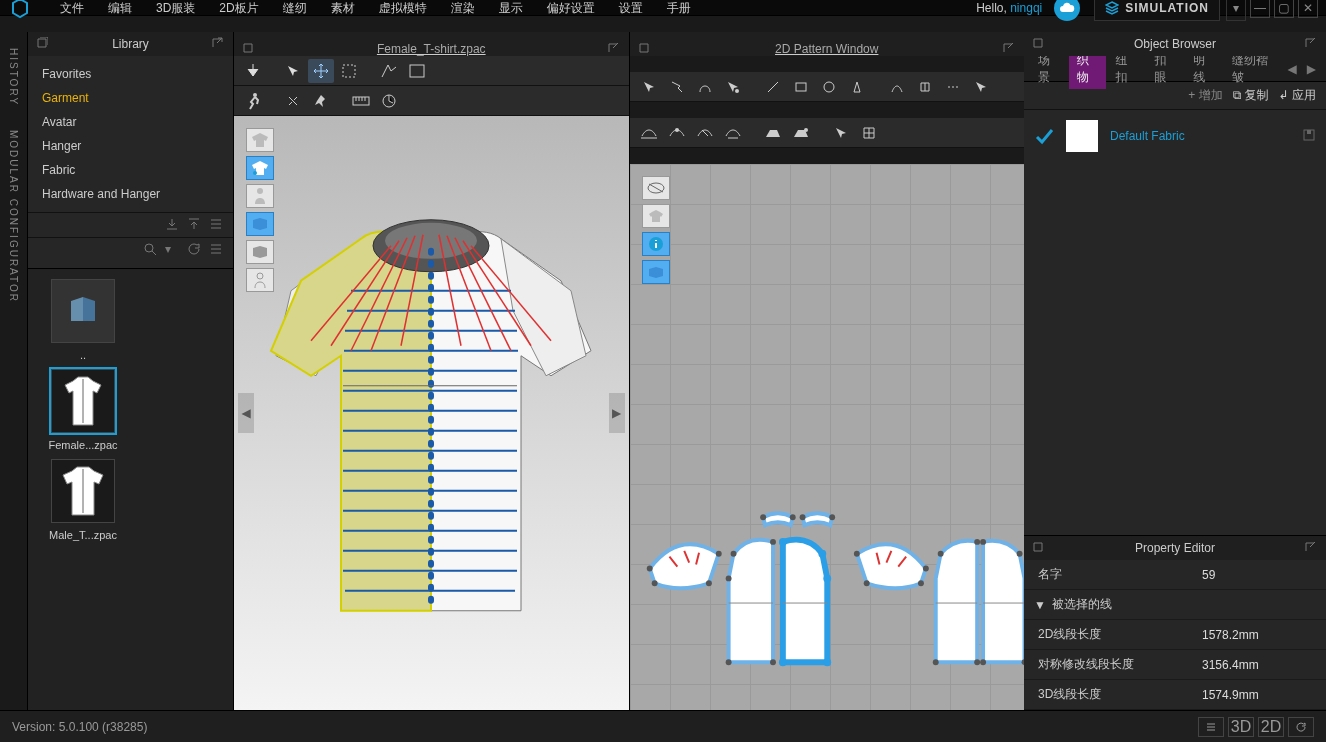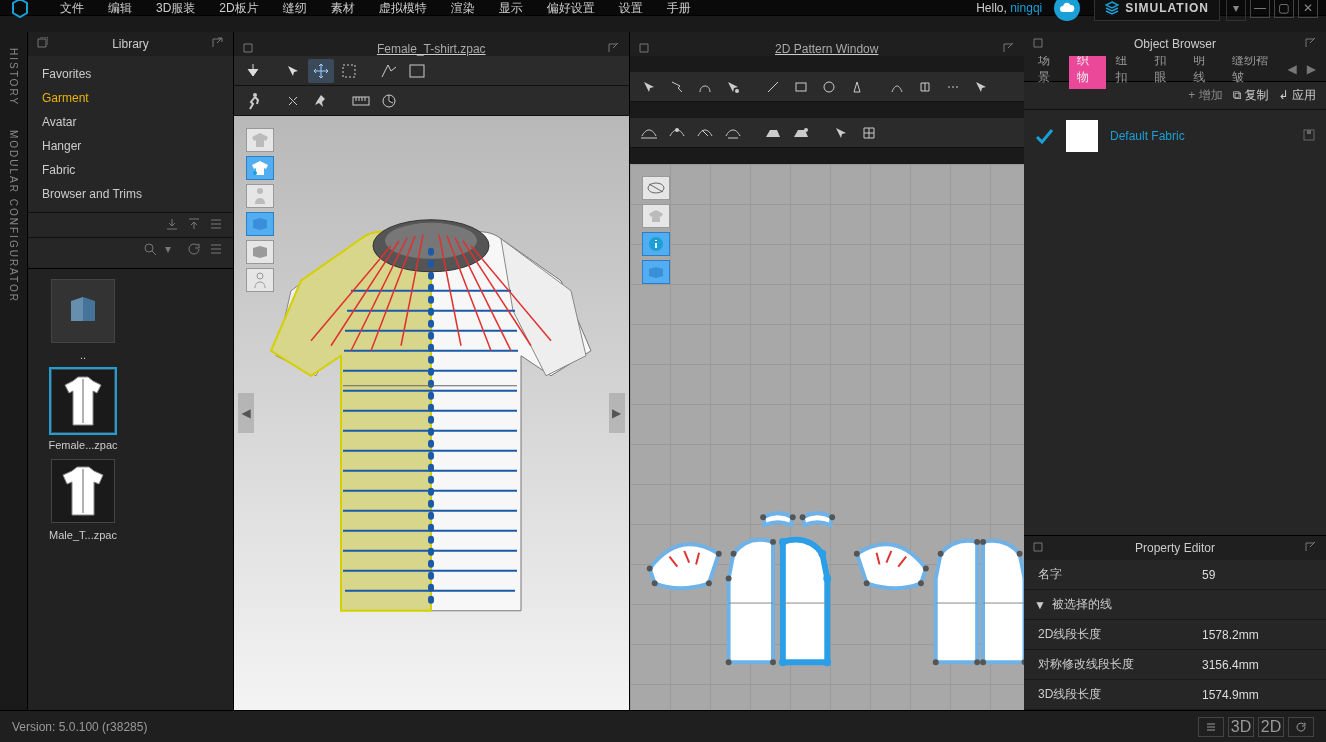--- a/index.html
+++ b/index.html
@@ -59,21 +59,21 @@
 .sidebtns{position:absolute; left:12px; top:12px; display:flex; flex-direction:column; gap:4px;}
 .sidebtns .sb{width:28px;height:24px;background:#e6e6e6;border:1px solid #999;display:flex;align-items:center;justify-content:center;}
 .sidebtns .sb.active{background:#52aef0;border-color:#2b7fc2;}
 .navarrow{position:absolute;top:50%;width:16px;height:40px;background:rgba(0,0,0,.15);color:#555;display:flex;align-items:center;justify-content:center;transform:translateY(-50%);}
 .navarrow.l{left:4px;} .navarrow.r{right:4px;}
 
 
 .rightcol{position:absolute; right:0; top:32px; width:302px; bottom:32px; background:#262626; display:flex; flex-direction:column;}
 .tabsrow{height:26px;background:#1f1f1f;display:flex;align-items:center;padding:0 6px;gap:2px;border-bottom:1px solid #000;}
 .tabsrow .tab{padding:3px 8px;color:#999;cursor:pointer;}
-.tabsrow .tab.active{background:#ec4899;color:#eee;}
+.tabsrow .tab.active{background:#701a75;color:#eee;}
 .tabsrow .arr{color:#777;padding:0 4px;cursor:pointer;}
 .objtools{height:28px;display:flex;justify-content:flex-end;align-items:center;gap:10px;padding:0 10px;border-bottom:1px solid #111;}
 .objtools .ot{color:#888;cursor:pointer;}
 .objtools .ot.dis{color:#444;}
 .objlist{flex:1;padding:10px;}
 .objrow{display:flex;align-items:center;gap:12px;}
 .chk{width:20px;height:20px;color:#1a9fd6;}
 .swatch{width:32px;height:32px;background:#fff;}
 .objname{color:#1a9fd6;cursor:pointer;}
 .propeditor{border-top:1px solid #000;}
@@ -149,21 +149,21 @@
           <path d="M2 10V2h8M6 6l5-5M11 1v4M11 1h-4" fill="none" stroke="#777"></path>
         </svg>
     </span>
   </div>
   <div class="lib-list">
     <div class="lib-item">Favorites</div>
     <div class="lib-item active">Garment</div>
     <div class="lib-item">Avatar</div>
     <div class="lib-item">Hanger</div>
     <div class="lib-item">Fabric</div>
-    <div class="lib-item">Browser and Trims</div>
+    <div class="lib-item">Hardware and Hanger</div>
   </div>
   <div class="lib-toolbar">
     <span class="ico"><svg width="14" height="14" viewBox="0 0 14 14">
           <path d="M7 2v7m-3-3l3 3 3-3M2 12h10" stroke="#777" fill="none"></path>
         </svg></span>
     <span class="ico"><svg width="14" height="14" viewBox="0 0 14 14">
           <path d="M7 12V5m-3 3l3-3 3 3M2 2h10" stroke="#777" fill="none"></path>
         </svg></span>
     <span class="ico"><svg width="14" height="14" viewBox="0 0 14 14">
           <path d="M2 3h10M2 7h10M2 11h10" stroke="#777"></path>

